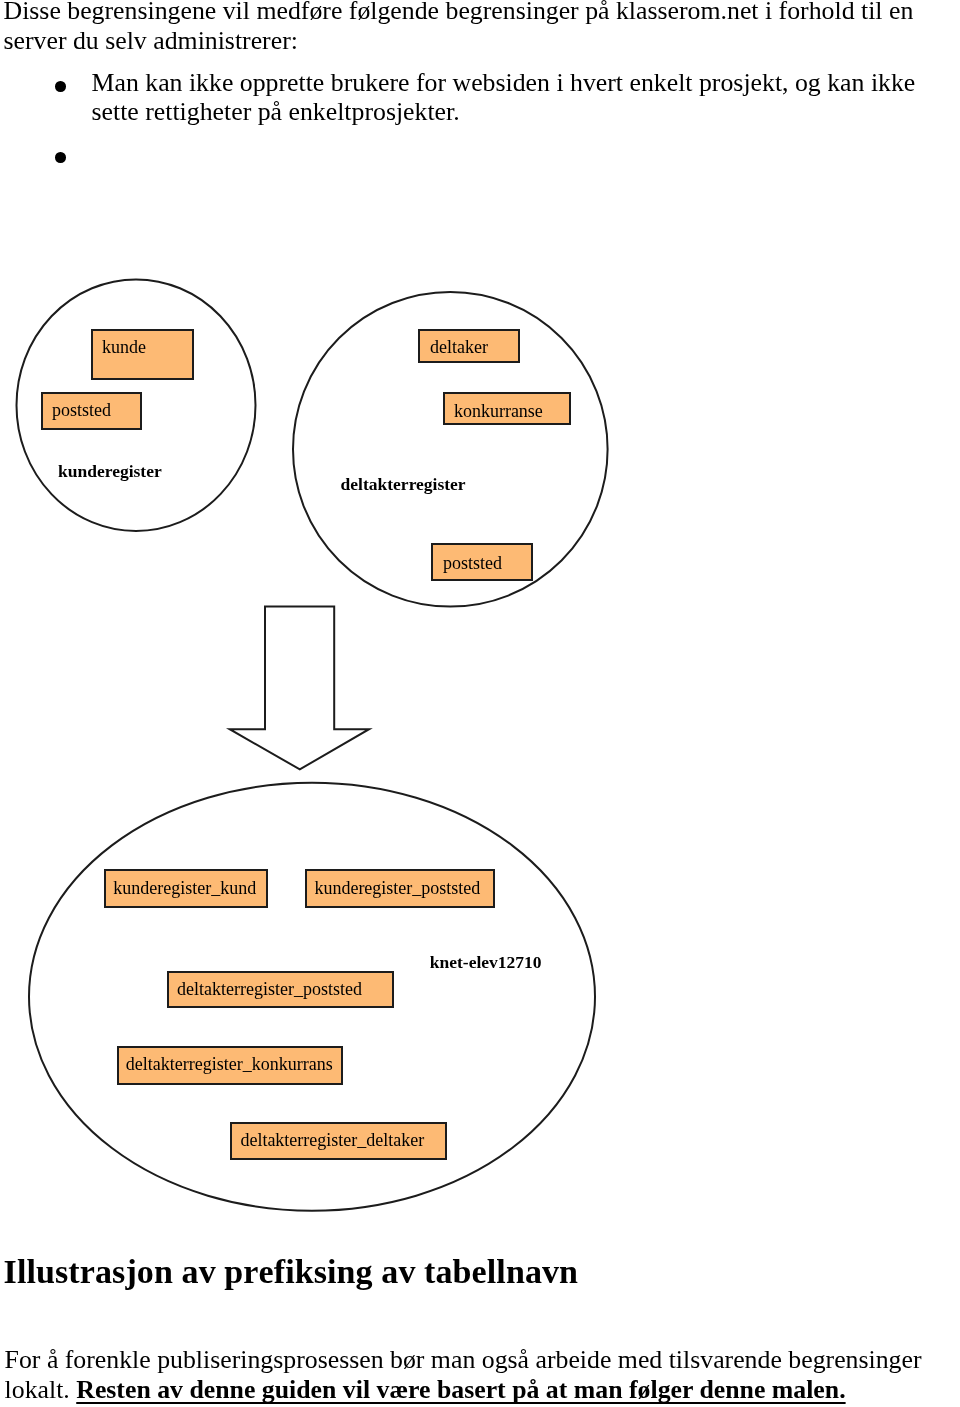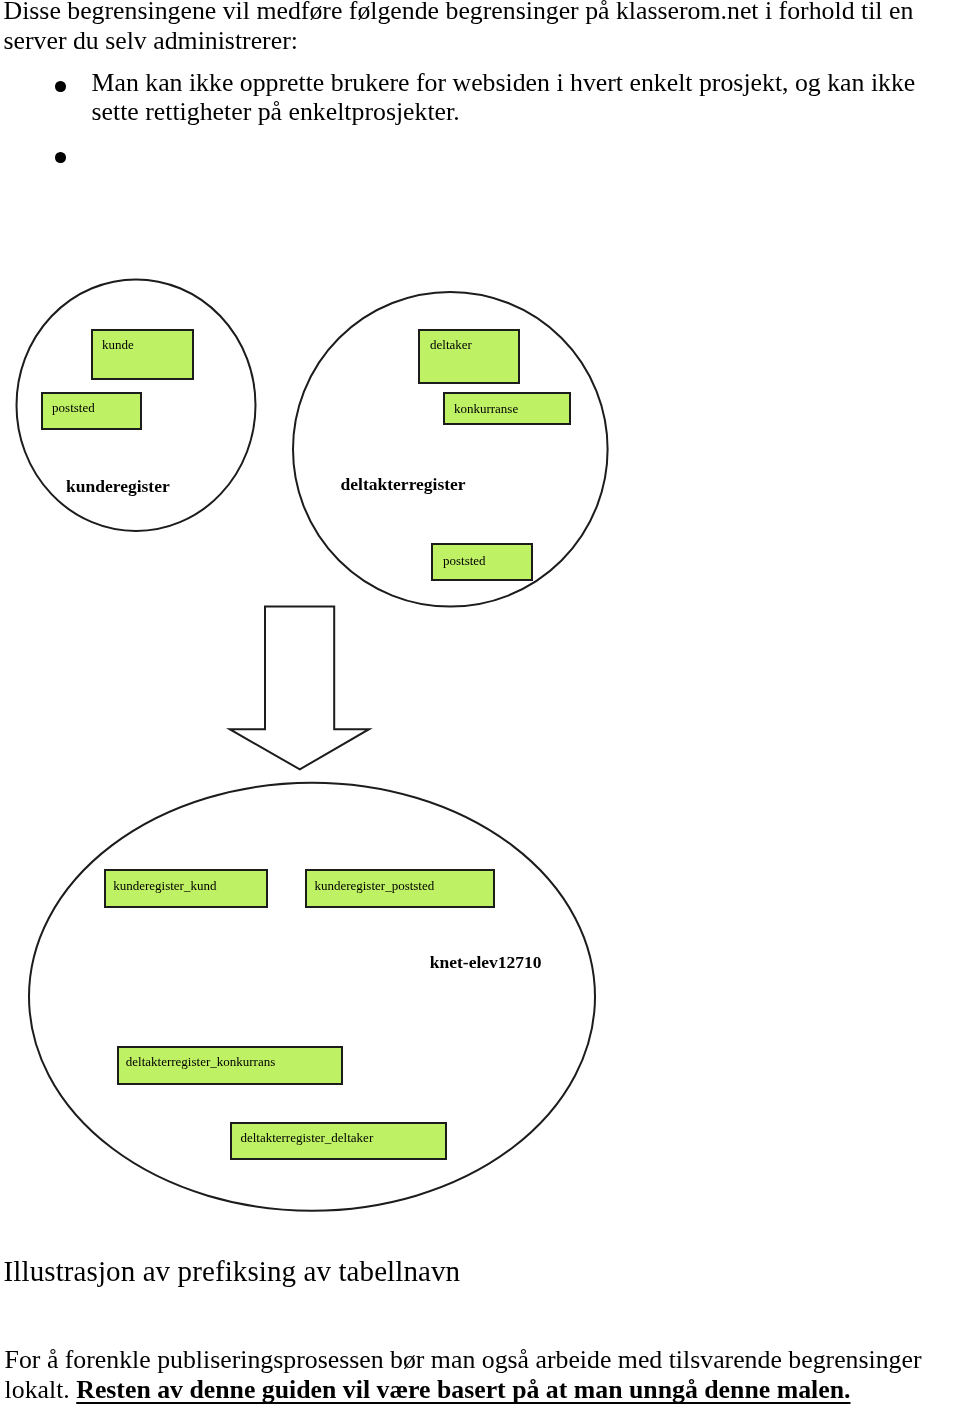--- a/index.html
+++ b/index.html
@@ -12,27 +12,27 @@
   
   .prose{position:absolute;left:3.5px;top:-3.6px;width:957px;font-size:25.8px;line-height:29.63px;}
   .p-intro{text-align:left;margin:0;}
   .bullets{margin:0;padding:0;list-style:none;}
   .bullets li{position:relative;padding-left:76px;text-align:left;margin:12px;}
   .bullets li .bul{position:absolute;left:39.8px;top:13.3px;width:10.6px;height:10.6px;border-radius:50%;background:#000;font-size:0;line-height:0;}
 
   
   .diagram{position:absolute;left:0;top:0;width:960px;height:1407px;}
   .nodes{position:absolute;left:0;top:0;width:960px;height:1407px;}
-  .node{position:absolute;border:2px solid #1c1c1c;background:#bef264;
-        font-size:13px;line-height:1;color:#000;box-sizing:border-box;}
+  .node{position:absolute;border:2px solid #1c1c1c;background:#fdba74;
+        font-size:18px;line-height:1;color:#000;box-sizing:border-box;}
   .node span{position:absolute;white-space:nowrap;}
   .blabel{position:absolute;font-weight:bold;font-size:17.5px;line-height:1;white-space:nowrap;}
 
   
-  .caption{position:absolute;left:3.6px;font-size:29px;line-height:29.6px;font-weight:normal;font-kerning:none;letter-spacing:0.1px;white-space:nowrap;}
+  .caption{position:absolute;left:3.6px;font-size:34px;line-height:29.6px;font-weight:bold;font-kerning:none;letter-spacing:0.1px;white-space:nowrap;}
   .closing{position:absolute;left:4.6px;width:955px;font-size:25.8px;line-height:29.6px;text-align:left;margin:0;}
   .closing b{font-weight:bold;text-decoration:underline;text-decoration-thickness:2.2px;text-underline-offset:3.6px;text-decoration-color:#000;text-decoration-skip-ink:none;}
 </style>
 </head>
 <body>
 
 <div class="page">
   <div class="prose">
     <p class="p-intro">Disse begrensingene vil medføre følgende begrensinger på klasserom.net i forhold til en server du selv administrerer:</p>
     <ul class="bullets">
@@ -50,45 +50,48 @@
     </g>
   </svg>
 
   <div class="nodes">
     <div class="node" style="left:91px;top:329px;width:102.5px;height:51px;">
       <span style="left:9.1px;top:6.6px;">kunde</span>
     </div>
     <div class="node" style="left:40.9px;top:391.6px;width:101.5px;height:38.6px;">
       <span style="left:9.2px;top:7.6px;">poststed</span>
     </div>
-    <div class="blabel" style="left:66px;top:462.8px;margin-top:15px;">kunderegister</div>
+    <div class="blabel" style="left:58px;top:462.8px;">kunderegister</div>
 
-    <div class="node" style="left:418.4px;top:328.8px;width:101.3px;height:55px;">
+    <div class="node" style="left:418.4px;top:328.8px;width:101.3px;height:34px;">
       <span style="left:9.7px;top:7.4px;">deltaker</span>
     </div>
     <div class="node" style="left:443.0px;top:392.0px;width:127.5px;height:33px;">
       <span style="left:8.9px;top:7.6px;">konkurranse</span>
     </div>
     <div class="node" style="left:431px;top:543.1px;width:101.5px;height:38.2px;">
       <span style="left:10px;top:8.8px;">poststed</span>
     </div>
     <div class="blabel" style="left:340.6px;top:475.8px;">deltakterregister</div>
 
     <div class="node" style="left:305.1px;top:869.4px;width:190.2px;height:38.5px;">
       <span style="left:7.3px;top:7.9px;">kunderegister_poststed</span>
     </div>
     <div class="node" style="left:103.7px;top:869.4px;width:164.5px;height:38.5px;">
       <span style="left:7.5px;top:7.3px;">kunderegister_kund</span>
     </div>
     <div class="blabel" style="left:429.8px;top:954.2px;">knet-elev12710</div>
+    <div class="node" style="left:167px;top:970.5px;width:226.8px;height:37.6px;">
+      <span style="left:8.1px;top:7.2px;">deltakterregister_poststed</span>
+    </div>
     <div class="node" style="left:116.5px;top:1046px;width:226.6px;height:38.5px;">
       <span style="left:7.3px;top:7px;">deltakterregister_konkurrans</span>
     </div>
     <div class="node" style="left:230.3px;top:1121.7px;width:216.3px;height:38.2px;font-family:Liberation Serif, serif;">
       <span style="left:8.1px;top:7px;">deltakterregister_deltaker</span>
     </div>
   </div>
 
   <div class="caption" style="top:1256.6px;">Illustrasjon av prefiksing av tabellnavn</div>
   <p class="closing" style="top:1345px;">
-    <span>For å forenkle publiseringsprosessen bør man også arbeide med tilsvarende begrensinger lokalt. </span><b>Resten av denne guiden vil være basert på at man unngå denne malen.</b>
+    <span>For å forenkle publiseringsprosessen bør man også arbeide med tilsvarende begrensinger lokalt. </span><b>Resten av denne guiden vil være basert på at man følger denne malen.</b>
   </p>
 </div>
 
 </body></html>

